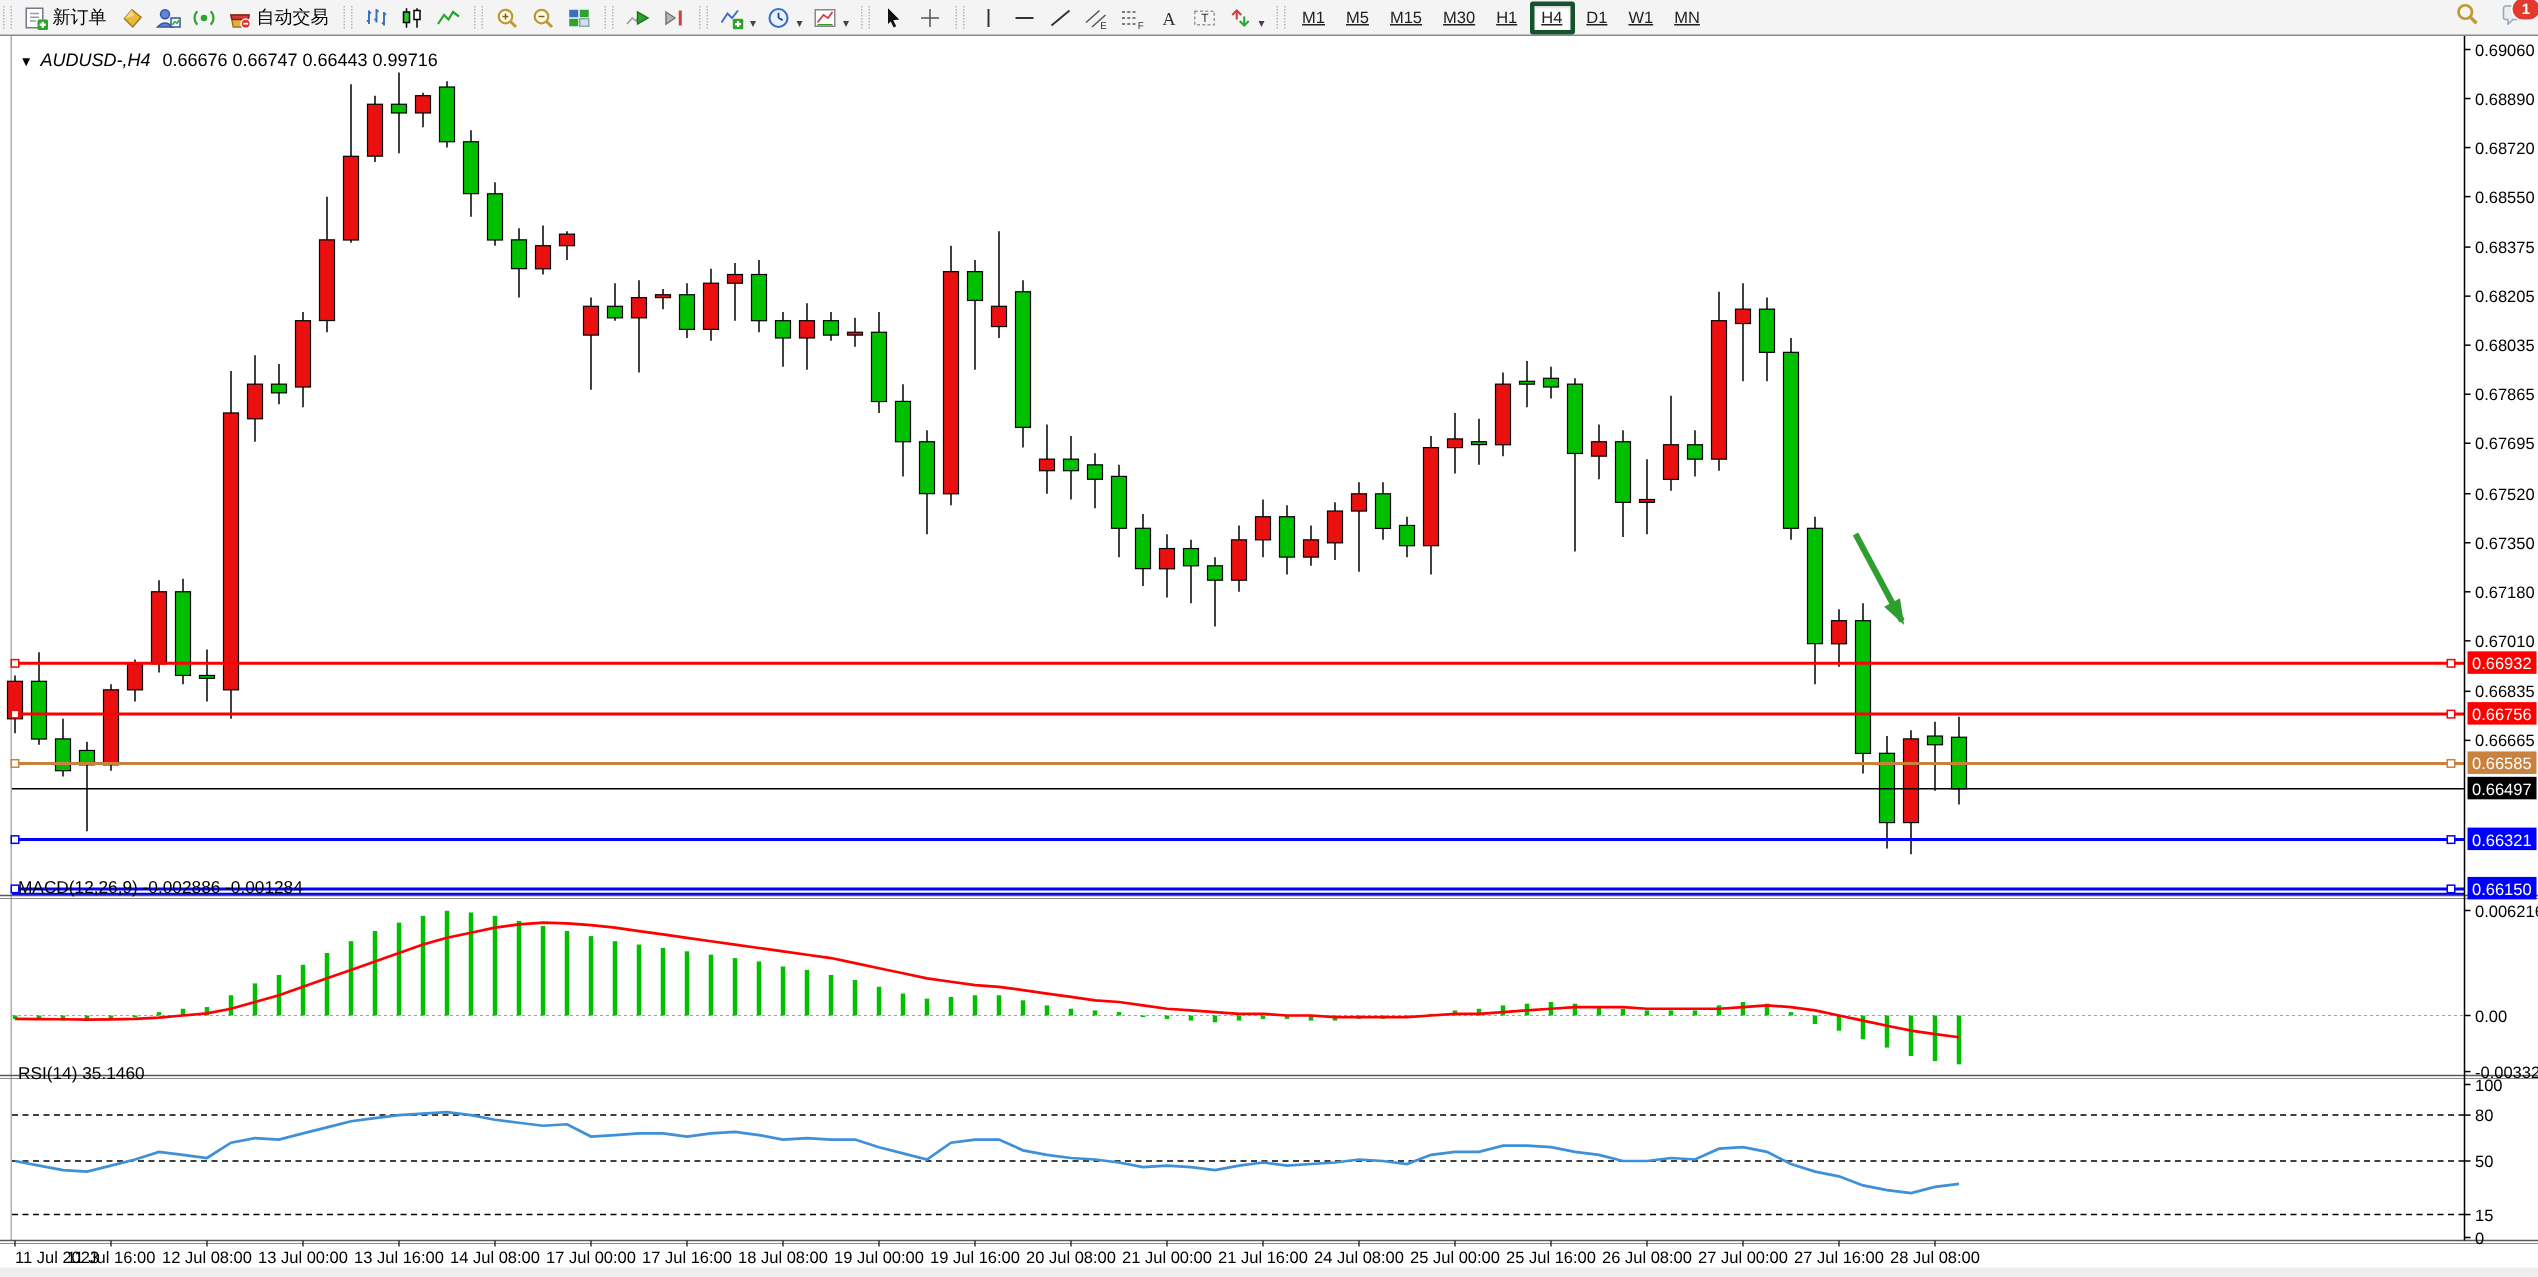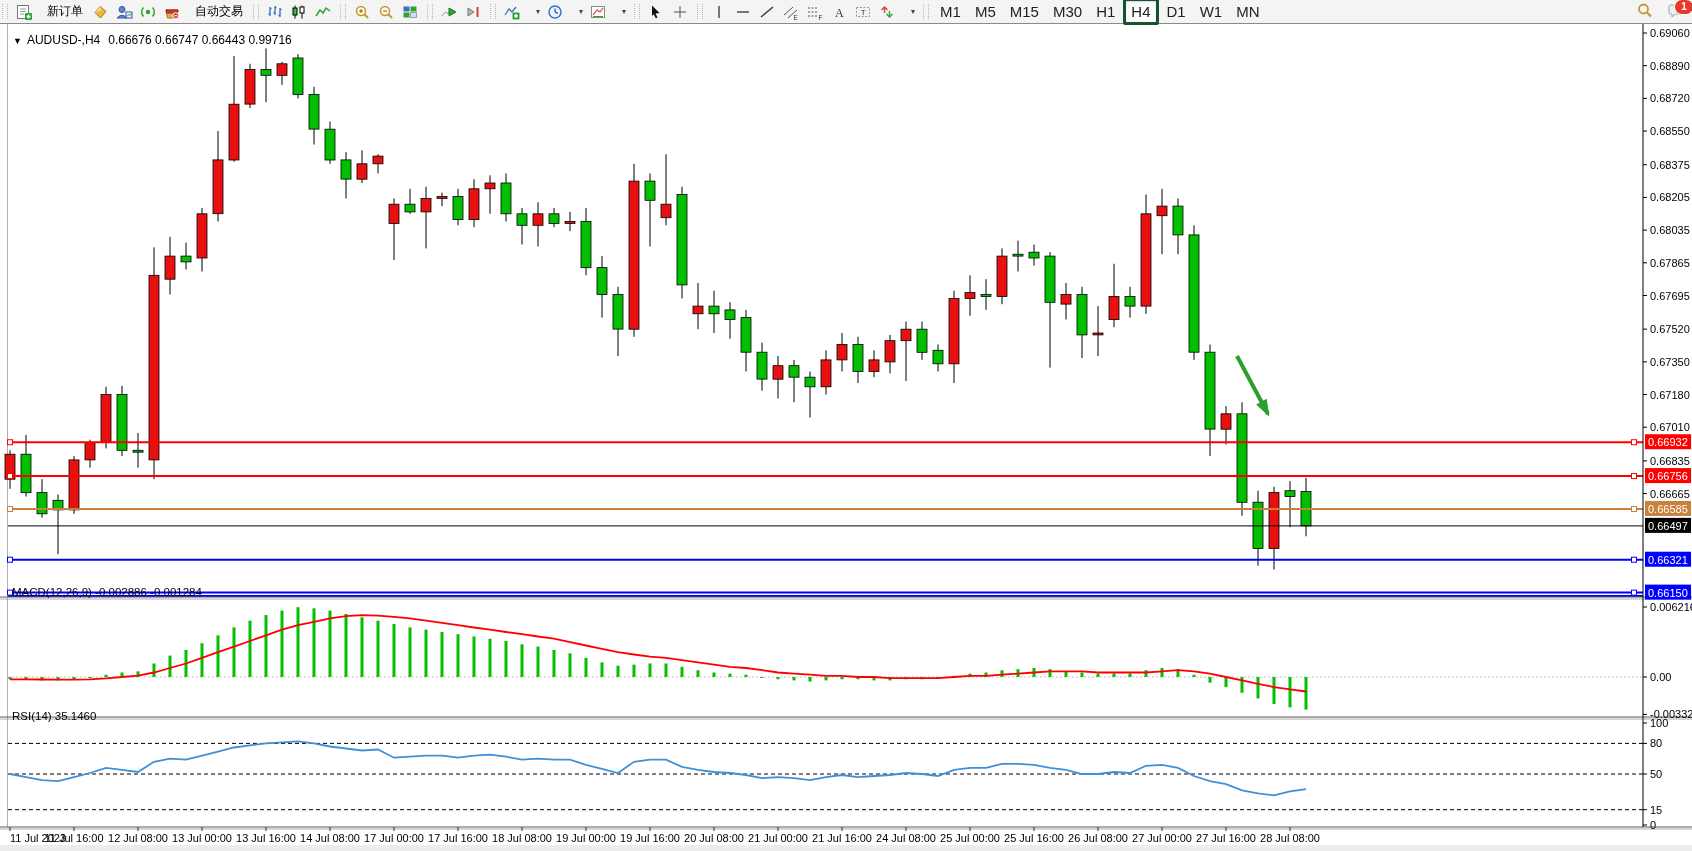--- a/index.html
+++ b/index.html
@@ -4,36 +4,36 @@
 <style>
   html,body{margin:0;padding:0;background:#e9e9e9;}
   body{width:1692px;height:851px;position:relative;overflow:hidden;
        font-family:"Liberation Sans",sans-serif;-webkit-font-smoothing:antialiased;}
   
   .toolbar{position:absolute;top:0;left:0;width:1692px;height:23px;background:#f4f4f4;
            border-bottom:1px solid #8a8a8a;display:flex;align-items:center;z-index:5;}
   .tb-group{display:flex;align-items:center;height:22px;padding:0 3px 0 0;}
   .tb-grip{width:4px;height:15px;border-left:1px dotted #b5b5b5;border-right:1px dotted #b5b5b5;
            margin:0 4px 0 2px;}
-  .tb-btn{display:flex;align-items:center;gap:14px;padding:1px 2px;border:1px solid transparent;
+  .tb-btn{display:flex;align-items:flex-end;gap:2px;padding:1px 2px;border:1px solid transparent;
           border-radius:2px;cursor:default;}
   .tb-btn svg{display:block;}
   .tb-label{font-size:12px;color:#000;padding-right:2px;white-space:nowrap;}
   .dd{font-size:8px;color:#444;margin-left:1px;}
-  .tf-btn{font-size:15px;color:#222;padding:2px 5px;margin:0 1px;border:1px solid transparent;border-radius:2px;}
+  .tf-btn{font-size:11px;color:#222;padding:2px 5px;margin:0 1px;border:1px solid transparent;border-radius:2px;text-decoration:underline;}
   .tf-btn.active{background:#ffffff;border:3px solid #14532d;box-shadow:inset 0 1px 2px rgba(0,0,0,.18);}
   .tb-right{position:absolute;right:6px;top:0;height:23px;display:flex;align-items:center;gap:14px;z-index:6;}
   .chat-wrap{position:relative;}
   .badge{position:absolute;top:-3px;right:-8px;min-width:14px;height:14px;border-radius:8px;
          background:#e23b2e;color:#fff;font-size:10px;font-weight:bold;display:flex;
          align-items:center;justify-content:center;padding:0 2px;border:1px solid #fff;}
   
   .chart-title{position:absolute;left:13px;top:33px;font-size:12px;color:#000;z-index:3;white-space:nowrap;}
   .chart-title .tri{font-size:9px;margin-right:5px;}
-  .chart-title .sym{margin-right:8px;}
+  .chart-title .sym{margin-right:8px;font-style:italic;}
   .pane-label{position:absolute;left:12px;font-size:11.5px;color:#000;z-index:3;white-space:nowrap;}
   #macd-label{top:572px;margin-top:14px;}
   #rsi-label{top:710px;}
   #chart-svg{position:absolute;top:0;left:0;z-index:1;}
 </style>
 </head>
 <body>
 
 <div class="toolbar" id="toolbar">
     <div class="tb-group">

